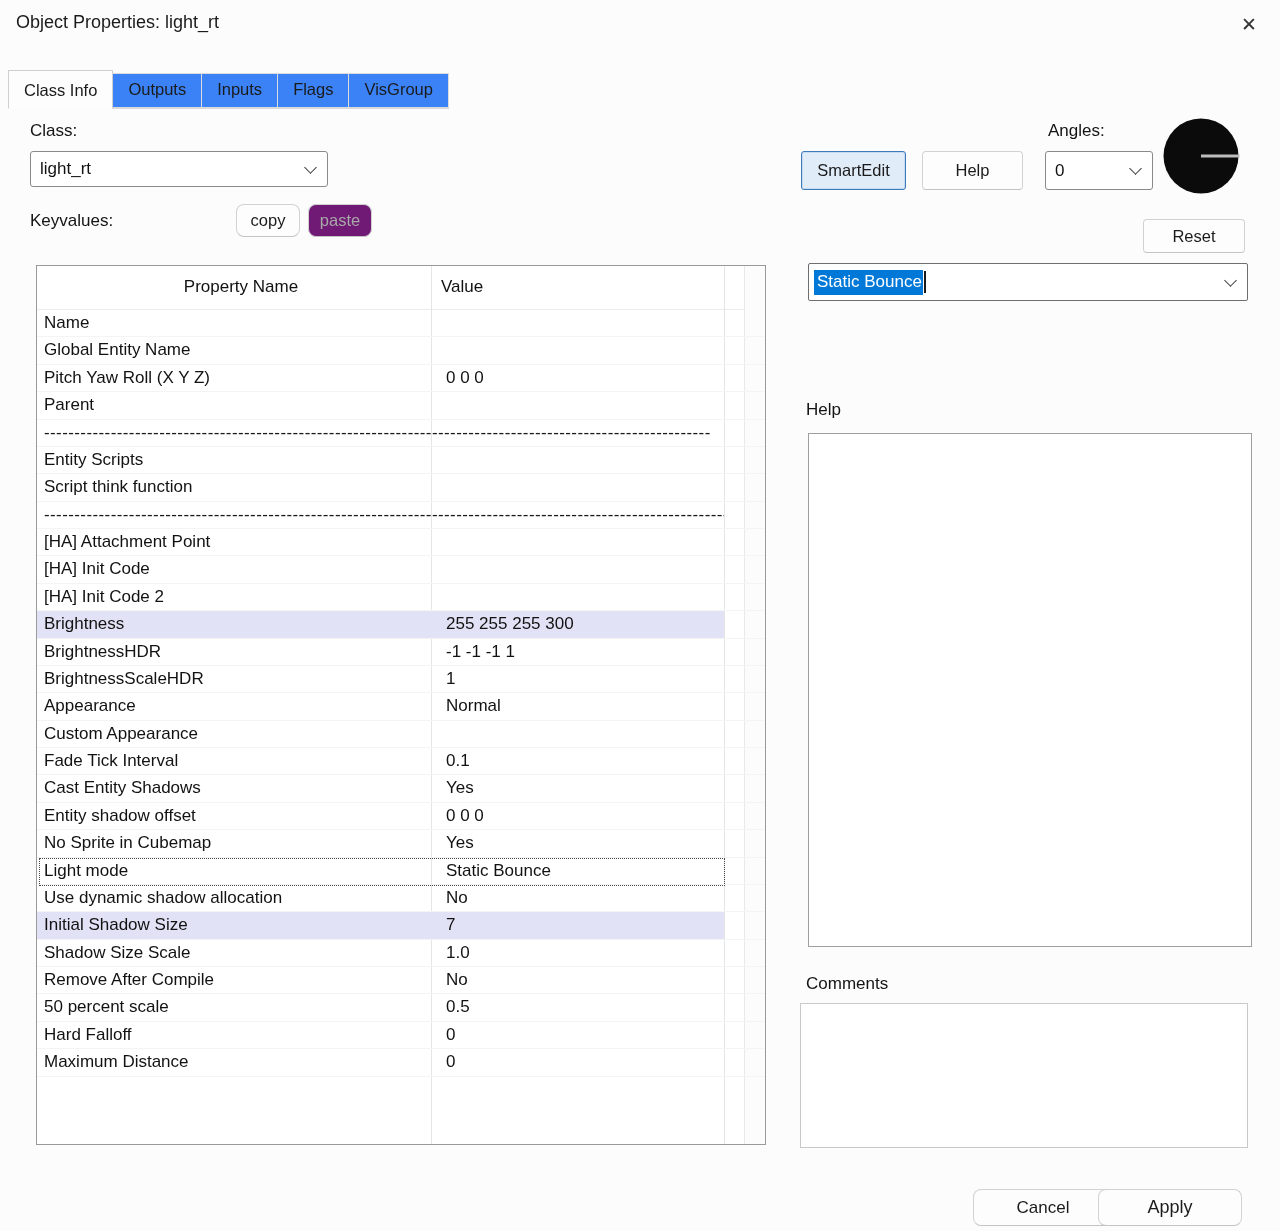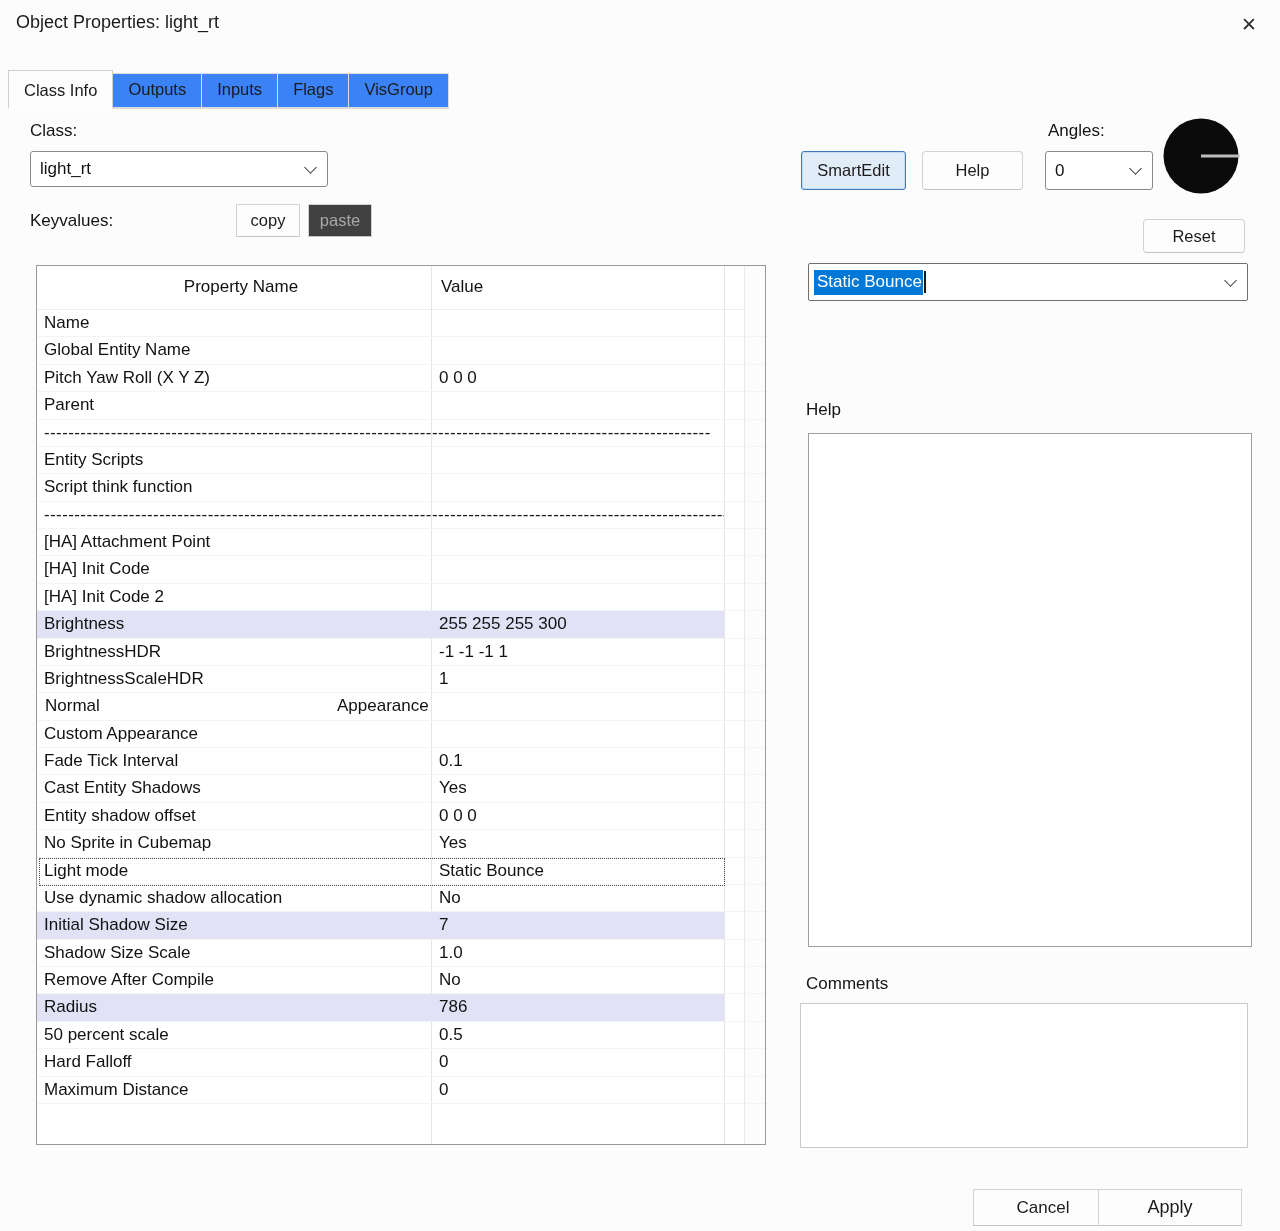--- a/index.html
+++ b/index.html
@@ -42,25 +42,25 @@
     display:flex; align-items:center; padding:0 12px 0 9px; cursor:pointer;
   }
   .chev {
     width:9px; height:9px; margin-left:auto; margin-top:-4px;
     border-right:1.7px solid #3c3c3c; border-bottom:1.7px solid #3c3c3c;
     transform:rotate(45deg); flex:none;
   }
 
   
   .btn {
-    border:1px solid #d2d2d2; border-bottom-color:#c4c4c4; border-radius:1px;
+    border:1px solid #d2d2d2; border-bottom-color:#c4c4c4; border-radius:8px;
     background:#fdfdfd; display:flex; align-items:center; justify-content:center;
     font-size:16.5px; color:#1b1b1b; cursor:pointer;
   }
-  .btn.disabled { color:#a8a8a8; background:#404040; cursor:default; }
+  .btn.disabled { color:#a8a8a8; background:#701a75; cursor:default; }
   .btn.smartedit {
     background:#e1ecf9; border:1px solid #3d7ab8; border-radius:3px;
     box-shadow: inset 0 0 0 1px #c4dbf2;
   }
 
   
   .class-label   { left:30px;  top:121px; }
   .class-combo   { left:30px;  top:151px; width:298px; height:36px; }
   .keyvalues-label { left:30px; top:211px; }
   .copy-btn      { left:236px; top:204px; width:64px;  height:33px; }
@@ -104,21 +104,21 @@
     height:27.38px; display:flex; position:relative;
     border-bottom:1px solid #f4f4f4; cursor:default;
   }
   .trow.highlight { background:linear-gradient(to right, #e2e2f6 687px, transparent 687px); }
   .trow.selected::after {
     content:""; position:absolute; left:2px; top:0; width:684px; height:26px;
     border:1px dotted #4a4a4a; pointer-events:none;
   }
   .cell { line-height:26.5px; white-space:nowrap; overflow:hidden; font-size:17px; }
   .cell.name  { width:394px; padding-left:7px; }
-  .cell.value { width:293px; padding-left:8px; }
+  .cell.value { width:293px; padding-left:15px; }
   .cell.divider-cell { width:687px; padding-left:7px; letter-spacing:0.4px; color:#1a1a1a; }
 </style>
 </head>
 <body>
 
 <div class="abs title">Object Properties: light_rt</div>
 <div class="abs close-btn">✕</div>
 
 <div class="abs tabstrip">
   <div class="tab active"><span>Class Info</span></div>
@@ -223,22 +223,22 @@
       </div>
       <div class="trow">
         <div class="cell name">BrightnessHDR</div>
         <div class="cell value">-1 -1 -1 1</div>
       </div>
       <div class="trow">
         <div class="cell name">BrightnessScaleHDR</div>
         <div class="cell value">1</div>
       </div>
       <div class="trow">
+        <div class="cell name">Appearance</div>
         <div class="cell value">Normal</div>
-        <div class="cell name">Appearance</div>
       </div>
       <div class="trow">
         <div class="cell name">Custom Appearance</div>
         <div class="cell value"></div>
       </div>
       <div class="trow">
         <div class="cell name">Fade Tick Interval</div>
         <div class="cell value">0.1</div>
       </div>
       <div class="trow">
@@ -266,24 +266,20 @@
         <div class="cell value">7</div>
       </div>
       <div class="trow">
         <div class="cell name">Shadow Size Scale</div>
         <div class="cell value">1.0</div>
       </div>
       <div class="trow">
         <div class="cell name">Remove After Compile</div>
         <div class="cell value">No</div>
       </div>
-      <div class="trow highlight">
-        <div class="cell name">Radius</div>
-        <div class="cell value">786</div>
-      </div>
       <div class="trow">
         <div class="cell name">50 percent scale</div>
         <div class="cell value">0.5</div>
       </div>
       <div class="trow">
         <div class="cell name">Hard Falloff</div>
         <div class="cell value">0</div>
       </div>
       <div class="trow">
         <div class="cell name">Maximum Distance</div>

